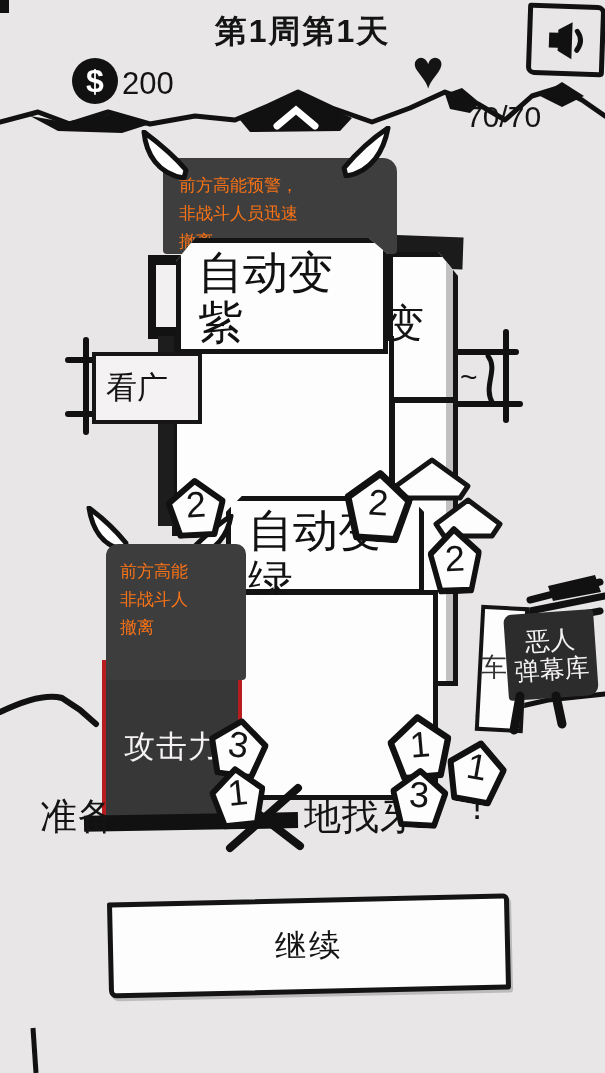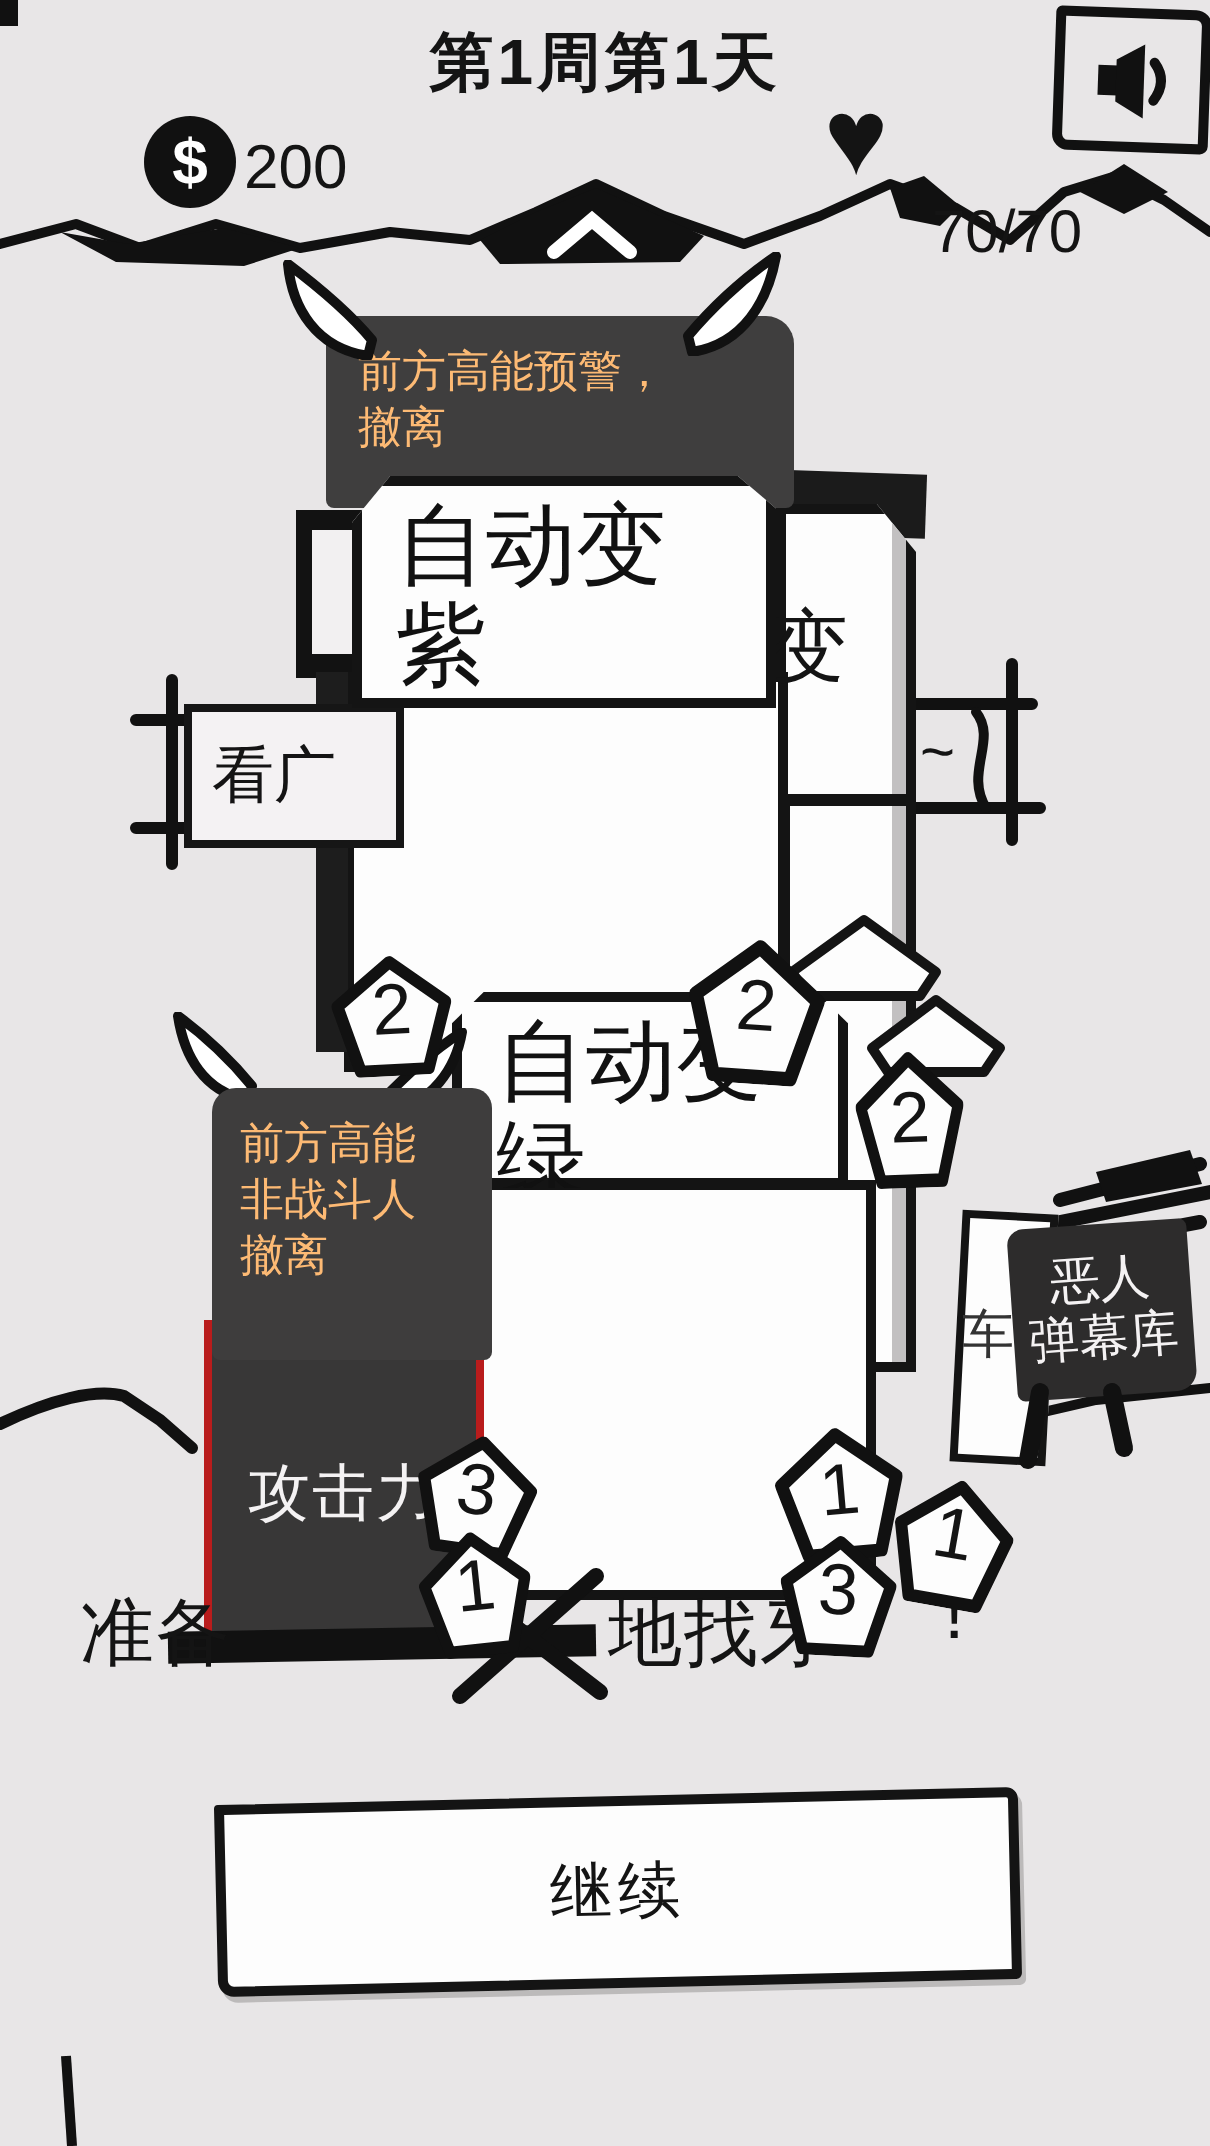--- a/index.html
+++ b/index.html
@@ -25,21 +25,21 @@
          transform:rotate(2deg);z-index:6;display:flex;align-items:center;justify-content:center;
          border-radius:3px 8px 4px 8px;}
 
   
   .wbox{background:#fdfdfd;border:5px solid #141414;}
   .shadow{box-shadow:5px 6px 0 rgba(158,156,157,.85);}
 
   
   .tip-top{left:163px;top:158px;width:218px;height:82px;background:#3f3e3e;z-index:3;
            border-radius:10px 14px 4px 4px;overflow:hidden;padding:14px 0 0 16px;}
-  .tip-top .ln, .tip-left .ln{color:#fdba74;font-size:22px;line-height:28px;white-space:nowrap;}
+  .tip-top .ln, .tip-left .ln{color:#f97316;font-size:17px;line-height:28px;white-space:nowrap;}
   .tip-left{left:106px;top:544px;width:126px;height:122px;background:#3e3d3d;z-index:4;
             border-radius:12px 10px 4px 4px;padding:14px 0 0 14px;overflow:hidden;}
 
   
   .window{left:148px;top:255px;width:44px;height:84px;background:#121212;z-index:2;}
   .window .pane{position:absolute;left:8px;top:10px;width:24px;height:62px;background:#f2f0f1;}
 
   
   .band-a{left:383px;top:236px;width:80px;height:32px;background:#1b1b1b;transform:rotate(2deg);z-index:2;}
   .bldg-a{left:388px;top:252px;width:70px;height:150px;z-index:2;
@@ -146,20 +146,21 @@
   <div class="abs partial-bian">变</div>
 
   <svg class="horn" style="left:138px;top:130px;" width="52" height="50" viewBox="0 0 52 50">
     <path d="M46,48 C20,44 8,24 6,2 C22,14 38,28 48,40 Z" fill="#fff" stroke="#111" stroke-width="5" stroke-linejoin="round"></path>
   </svg>
   <svg class="horn" style="left:338px;top:126px;" width="56" height="52" viewBox="0 0 56 52">
     <path d="M8,50 C34,46 46,24 50,2 C32,14 16,30 6,42 Z" fill="#fff" stroke="#111" stroke-width="5" stroke-linejoin="round"></path>
   </svg>
   <div class="abs tip-top">
     <div class="ln">前方高能预警，</div>
+    <div class="ln">非战斗人员迅速</div>
     <div class="ln">撤离</div>
   </div>
 
   <div class="abs bubble bub-purple shadow">
     <div class="txt">自动变紫</div>
   </div>
 
   <div class="abs sign-ad">
     <span>看广</span>
   </div>

